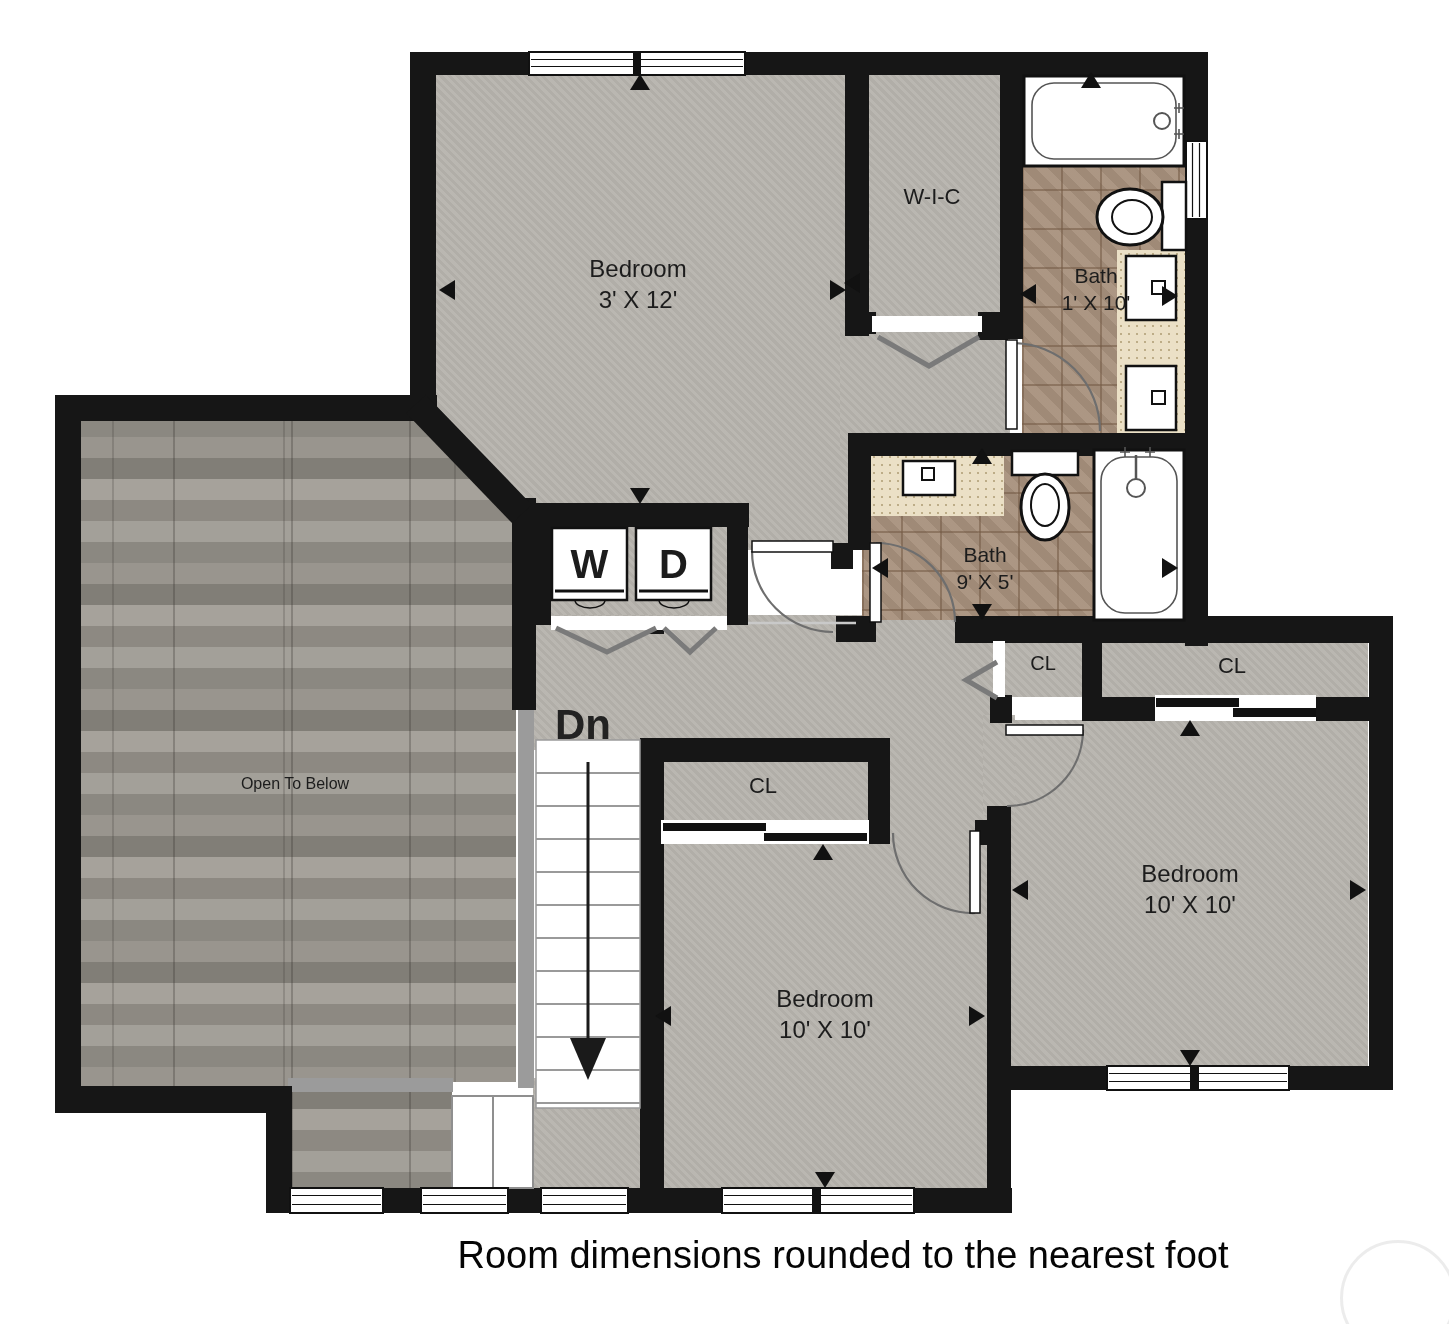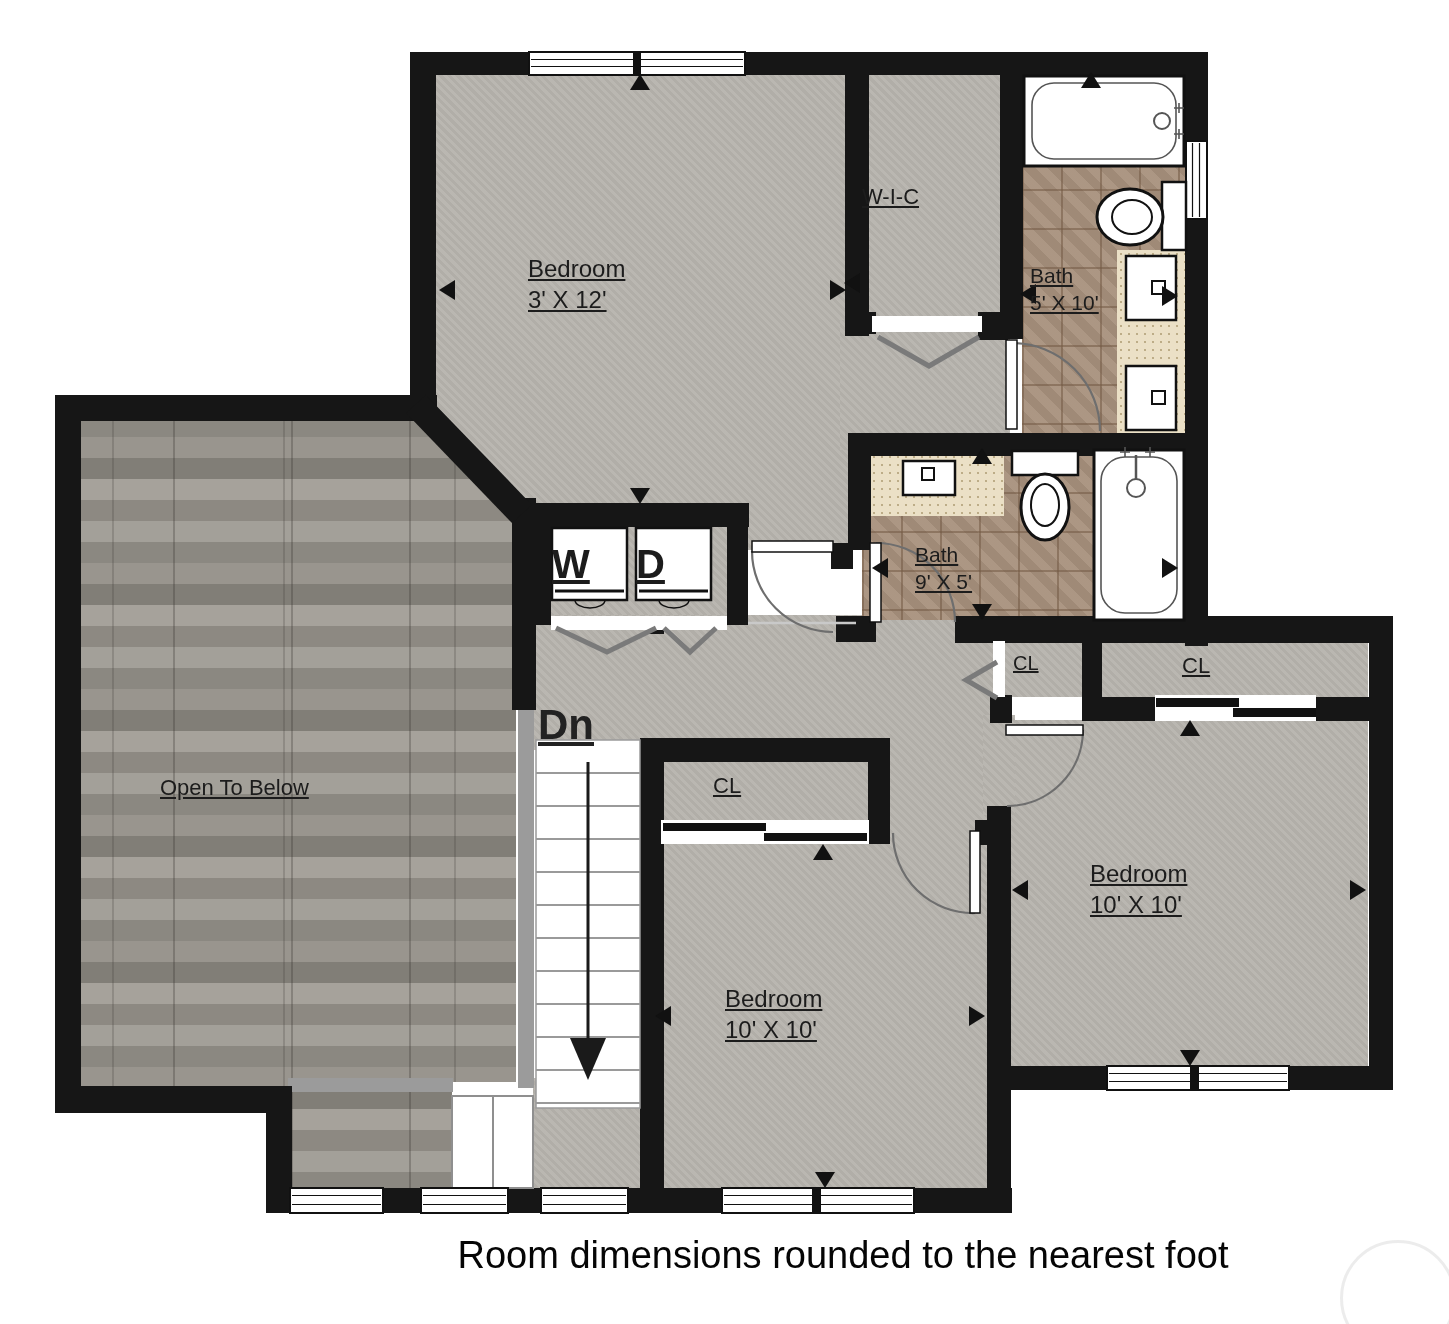--- a/index.html
+++ b/index.html
@@ -17,21 +17,21 @@
         background-size:8px 8px;}
   .wood{position:absolute;left:55px;top:395px;width:480px;height:820px;
         background-color:#8f8c86;
         background-image:
           repeating-linear-gradient(90deg, rgba(50,46,42,.28) 0 2px, transparent 2px 118px),
           repeating-linear-gradient(90deg, transparent 0 57px, rgba(60,56,52,.22) 57px 59px, transparent 59px 171px),
           repeating-linear-gradient(180deg, #a3a099 0 21px, #8b8881 21px 42px, #99958e 42px 63px, #817e77 63px 84px, #a6a29b 84px 105px, #8d8982 105px 126px);
         clip-path:polygon(25px 23px,369px 23px,461px 121px,461px 687px,397px 687px,397px 793px,233px 793px,233px 695px,25px 695px);}
   .wall{position:absolute;background:#161616;}
   .grayw{position:absolute;background:#9b9b9b;}
-  .lbl{position:absolute;color:#1c1c1c;line-height:1.3;text-decoration:underline;}
+  .lbl{position:absolute;color:#1c1c1c;text-align:center;line-height:1.3;}
   svg{position:absolute;left:0;top:0;}
   #footer{position:absolute;left:226px;top:1234px;width:1234px;text-align:center;
           font-size:38px;color:#050505;}
   #watermark{position:absolute;left:1340px;top:1240px;width:110px;height:110px;
           border-radius:50%;border:3px solid rgba(185,185,185,.28);}
 </style>
 </head>
 <body>
 
 <div id="plan">
@@ -279,27 +279,27 @@
 
   <div class="lbl" style="left:528px;top:253px;width:220px;font-size:24px;">
     <div>Bedroom</div>
     <div>3' X 12'</div>
   </div>
   <div class="lbl" style="left:862px;top:183px;width:140px;font-size:22px;">
     <div>W-I-C</div>
   </div>
   <div class="lbl" style="left:1030px;top:262px;width:132px;font-size:21px;">
     <div>Bath</div>
-    <div>5' X 10'</div>
+    <div>1' X 10'</div>
   </div>
   <div class="lbl" style="left:915px;top:541px;width:140px;font-size:21px;">
     <div>Bath</div>
     <div>9' X 5'</div>
   </div>
-  <div class="lbl" style="left:160px;top:774px;width:270px;font-size:22px;">
+  <div class="lbl" style="left:160px;top:774px;width:270px;font-size:16px;">
     <div>Open To Below</div>
   </div>
   <div class="lbl" style="left:538px;top:698px;width:90px;font-size:42px;font-weight:600;color:#222;">
     <div>Dn</div>
   </div>
   <div class="lbl" style="left:552px;top:535px;width:75px;font-size:40px;font-weight:600;line-height:58px;">
     <div>W</div>
   </div>
   <div class="lbl" style="left:636px;top:535px;width:75px;font-size:40px;font-weight:600;line-height:58px;">
     <div>D</div>

